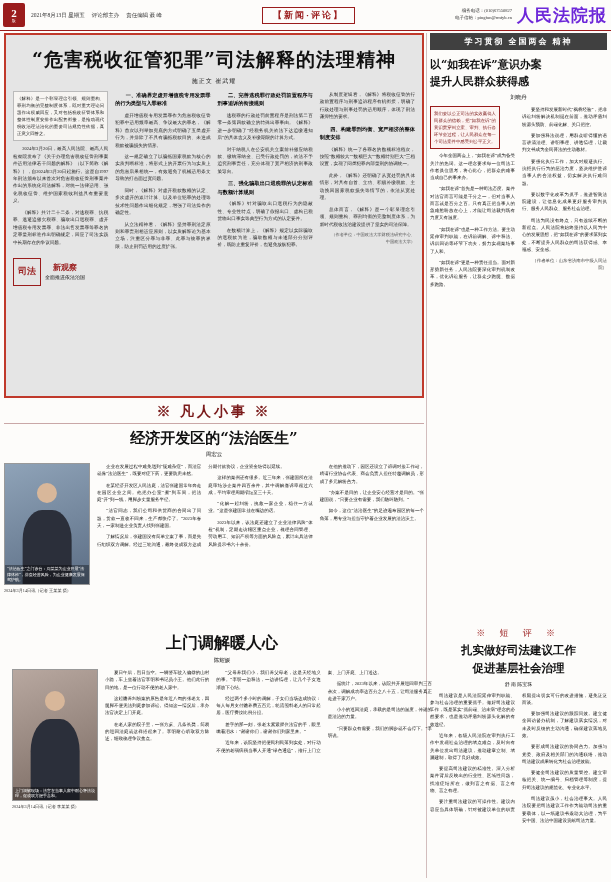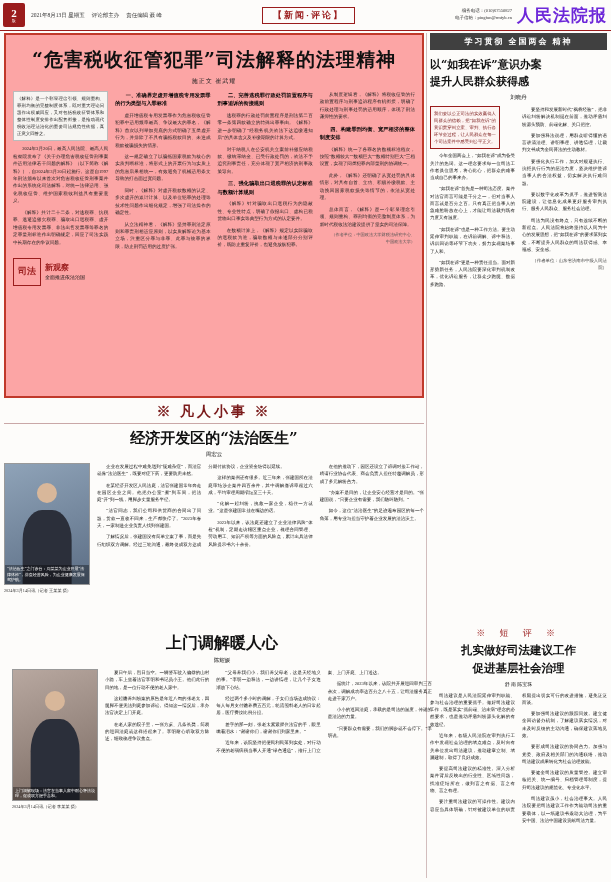--- a/index.html
+++ b/index.html
@@ -37,21 +37,21 @@
     font-size:17px; font-weight:bold; color:#6d28d9; letter-spacing:1px;
     margin-right:4px; font-family:"DejaVu Serif", serif;
   }
 
   
   .body-wrap { position:absolute; top:31px; left:0; width:611px; height:851px; }
 
   .left-block {
     position:absolute; left:4px; top:2px; width:420px; height:365px;
     border:2px solid #c0392b; box-sizing:border-box; padding:6px 7px;
-    background:#fca5a5;
+    background:#e5e5e5;
   }
   .headline {
     text-align:center; font-size:19px; font-weight:bold; letter-spacing:1px;
     font-family:"DejaVu Serif", serif; color:#111; margin:6px 0 4px;
   }
   .byline { text-align:center; font-size:6px; color:#222; margin-bottom:5px; letter-spacing:1px; }
   .cols4 { column-count:4; column-gap:7px; font-size:4.6px; line-height:1.62; text-align:justify; color:#222; }
   .cols4 p { margin:0 0 4px; text-indent:2em; }
   .sub-h { font-weight:bold; font-size:5.2px; text-indent:0; margin:5px 0 3px; color:#000; }
   .boxed-intro {
@@ -60,21 +60,21 @@
   }
   .tail-note { font-size:4.2px; color:#555; text-align:right; margin-top:3px; }
 
   .seal {
     margin-top:6px; display:flex; align-items:center; gap:4px; justify-content:flex-start;
   }
   .seal .sq {
     width:26px; height:26px; border:1px solid #9a1c1c; color:#9a1c1c;
     font-size:9px; display:flex; align-items:center; justify-content:center; font-weight:bold;
   }
-  .seal .txt { font-size:5px; line-height:1.5; }
+  .seal .txt { font-size:5px; line-height:1.5;text-align:center; }
   .seal .txt .big { font-size:8px; font-weight:bold; color:#9a1c1c; }
 
   
   .right-col { position:absolute; left:430px; top:2px; width:177px; }
   .rc-banner {
     background:#404040; color:#fff; font-size:8px; font-weight:bold;
     text-align:center; padding:3px 0; letter-spacing:2px;
   }
   .rc-title {
     font-size:11px; font-weight:bold; line-height:1.5;

